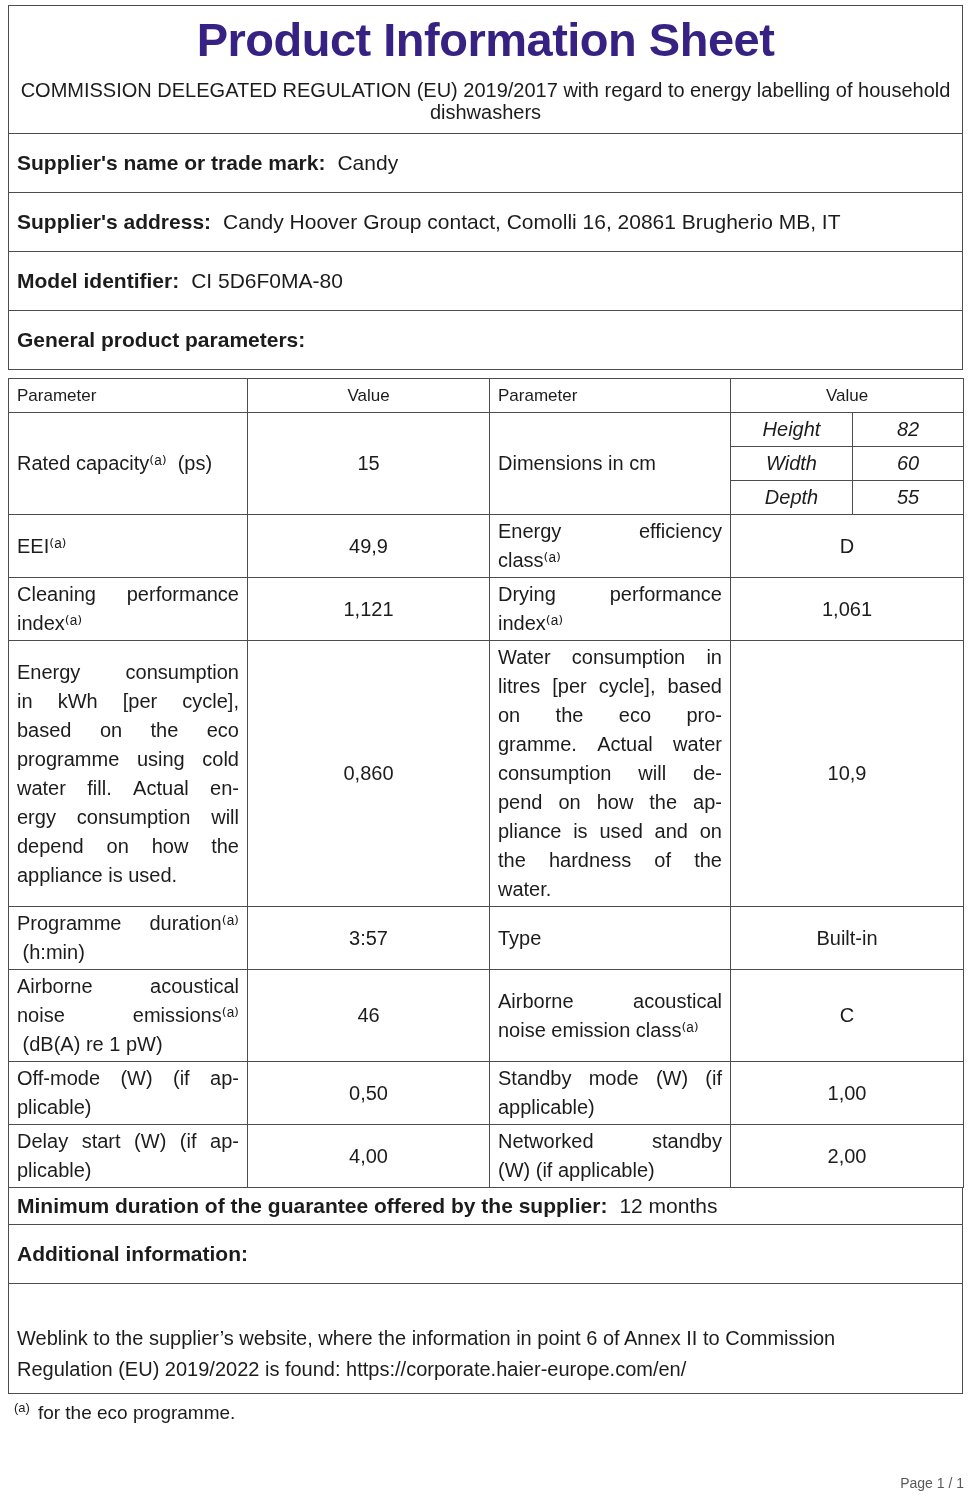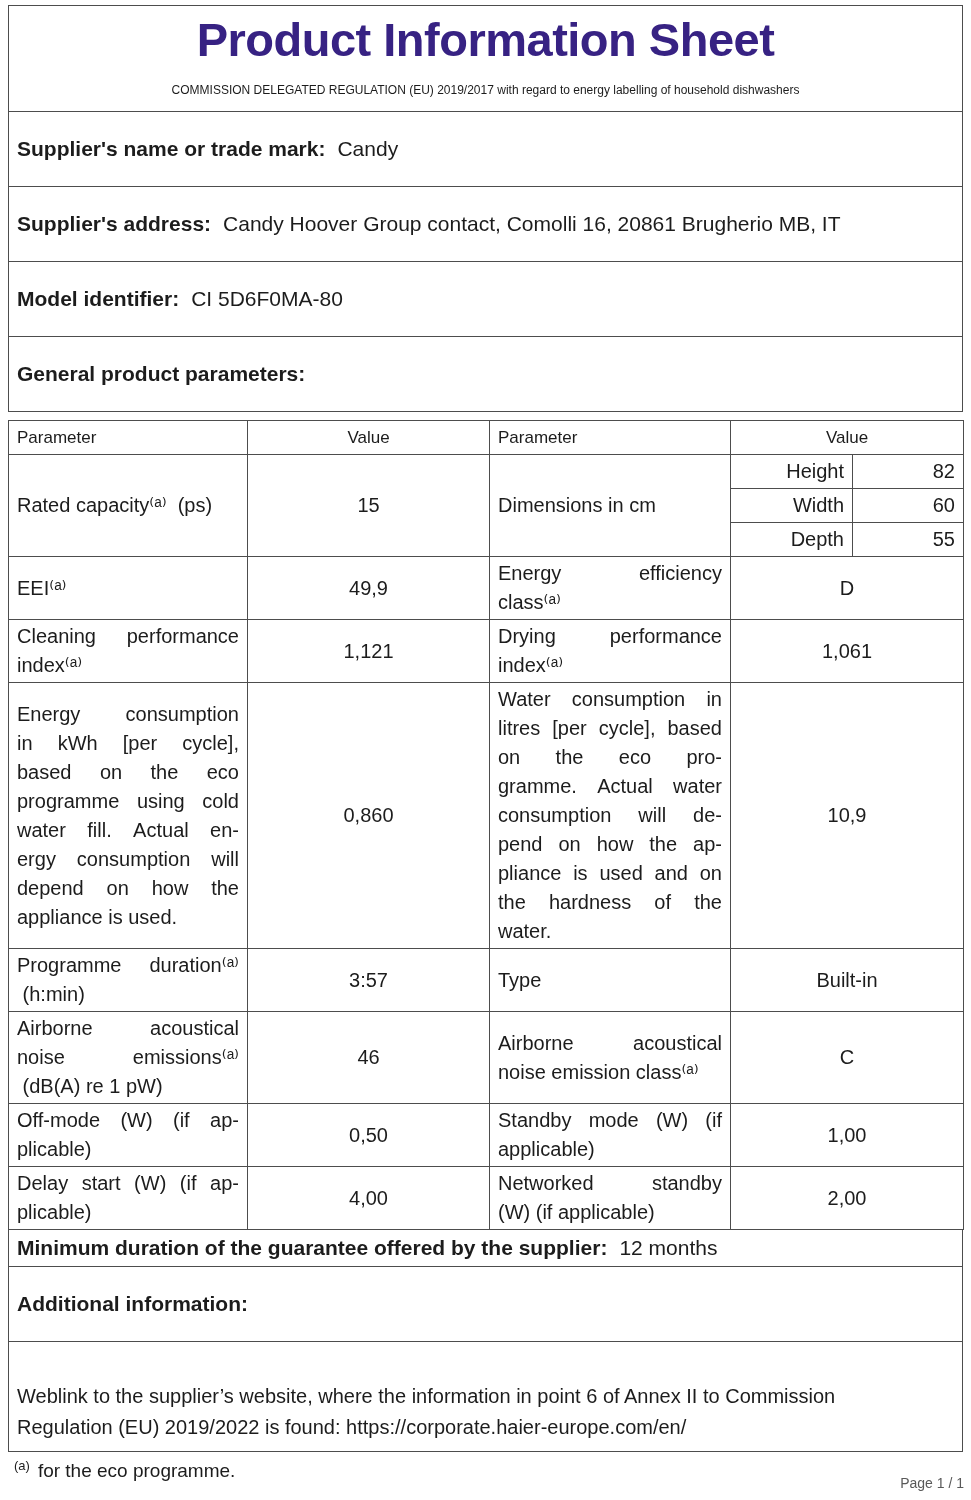--- a/index.html
+++ b/index.html
@@ -21,41 +21,41 @@
   .doc { position: absolute; left: 8px; top: 5px; width: 955px; }
 
   .box { border: 1px solid var(--c-border); }
   .box + .box { margin-top: -1px; }
 
   .head-box { padding: 8px 8px 4px 8px; text-align: center; }
   .title {
     font-size: 47px; font-weight: bold; color: var(--c-title);
     line-height: 52px; letter-spacing: -0.5px; margin: 0 0 13px 0;
   }
-  .regulation { font-size: 12px; line-height: 22px; padding-bottom: 6px; }
-
-  .info-row { padding: 24px 8px; font-size: 21px; line-height: 26px; }
+  .regulation { font-size: 20px; line-height: 22px; padding-bottom: 6px; }
+
+  .info-row { padding: 16px 8px; font-size: 21px; line-height: 26px; }
   .info-row .lbl { font-weight: bold; }
   .info-row .val { margin-left: 12px; }
   .guarantee-row { padding: 5px 8px; }
 
   .tbl-gap { height: 8px; }
 
   table.params {
     width: 955px; table-layout: fixed; border-collapse: collapse;
   }
   table.params td {
     border: 1px solid var(--c-border);
     font-size: 20px; line-height: 29px;
     padding: 2px 8px; vertical-align: middle;
     overflow: hidden;
   }
   td.param { text-align: left; white-space: pre-wrap; }
   td.value { text-align: center; }
-  td.dim   { text-align: right; }
+  td.dim   { text-align: center; font-style: italic; }
   tr.rh-hdr td { height: 28px; font-size: 17px; }
   tr.rh-dim td { height: 29px; }
   tr.rh-2l  td { height: 58px; }
   tr.rh-dur td { height: 55px; }
   tr.rh-3l  td { height: 85px; }
 
   .jline { display: flex; justify-content: space-between; }
   .jline span { white-space: pre; }
   .jlast { white-space: pre-wrap; }
 

